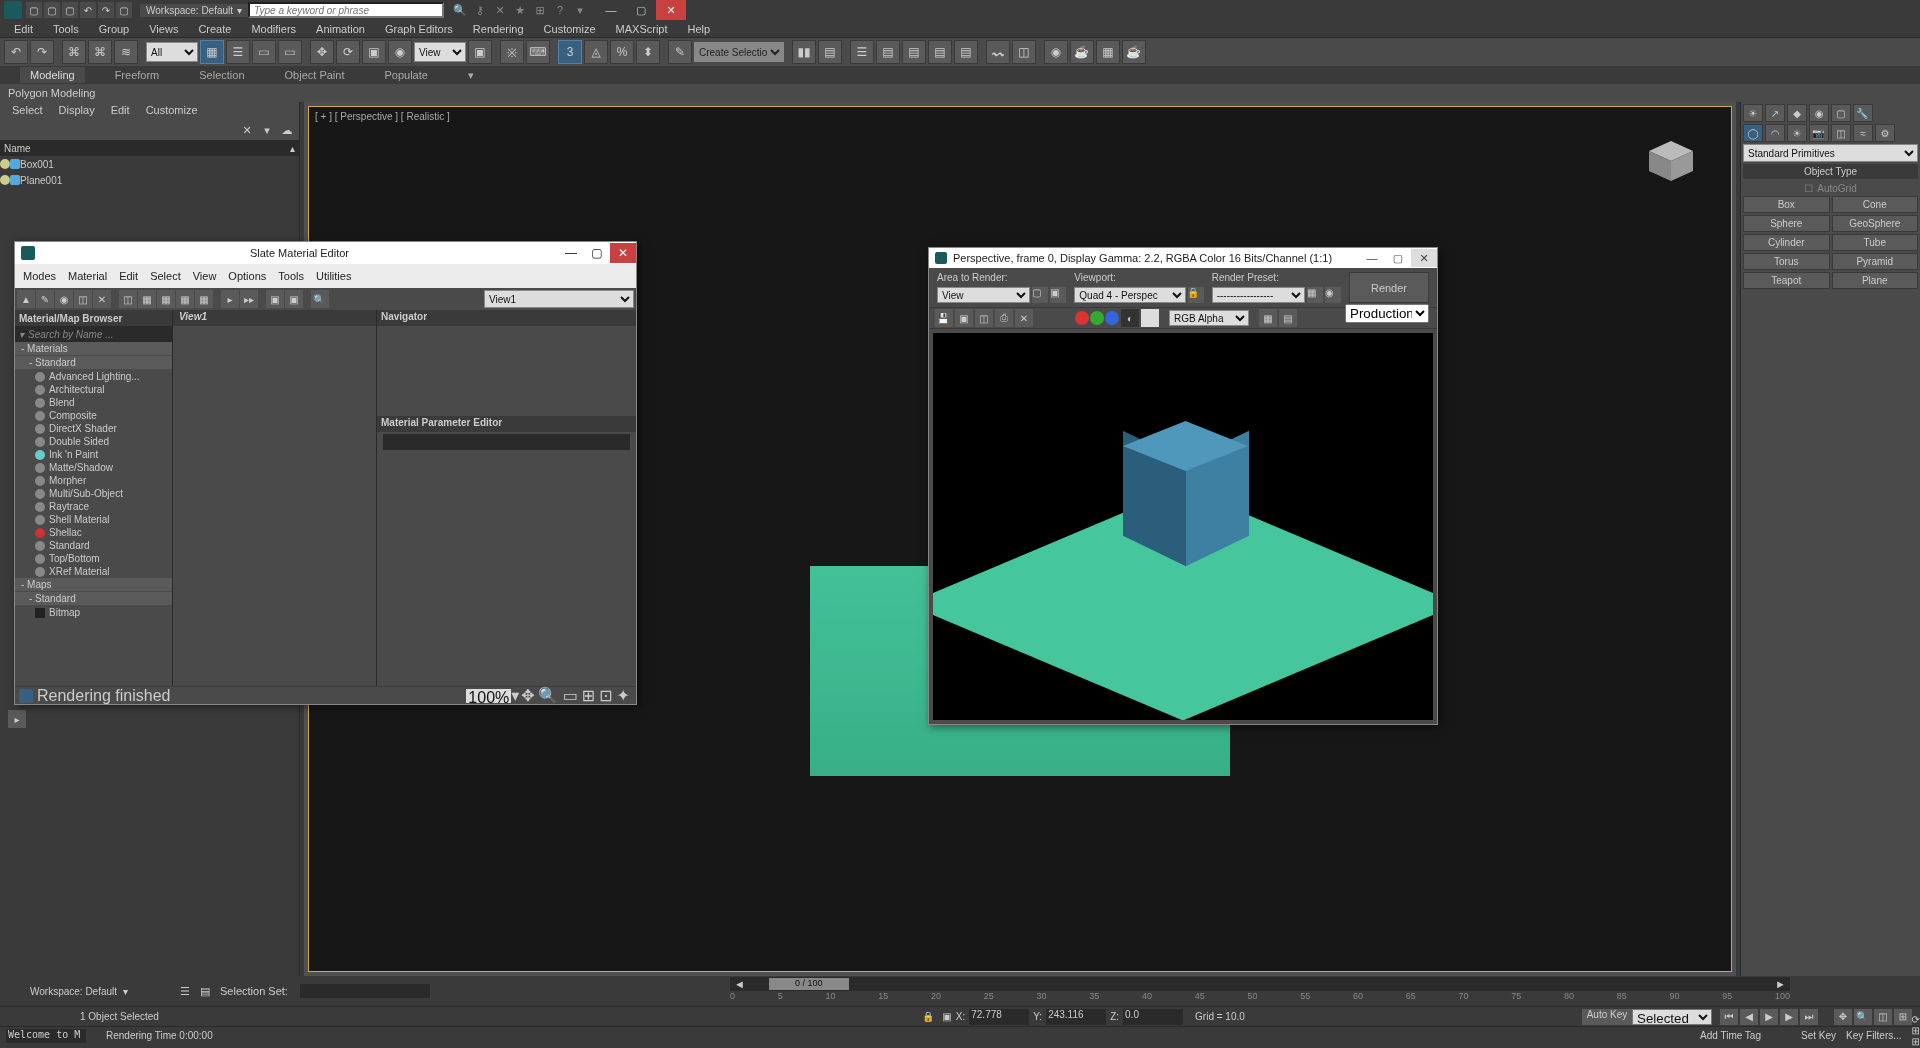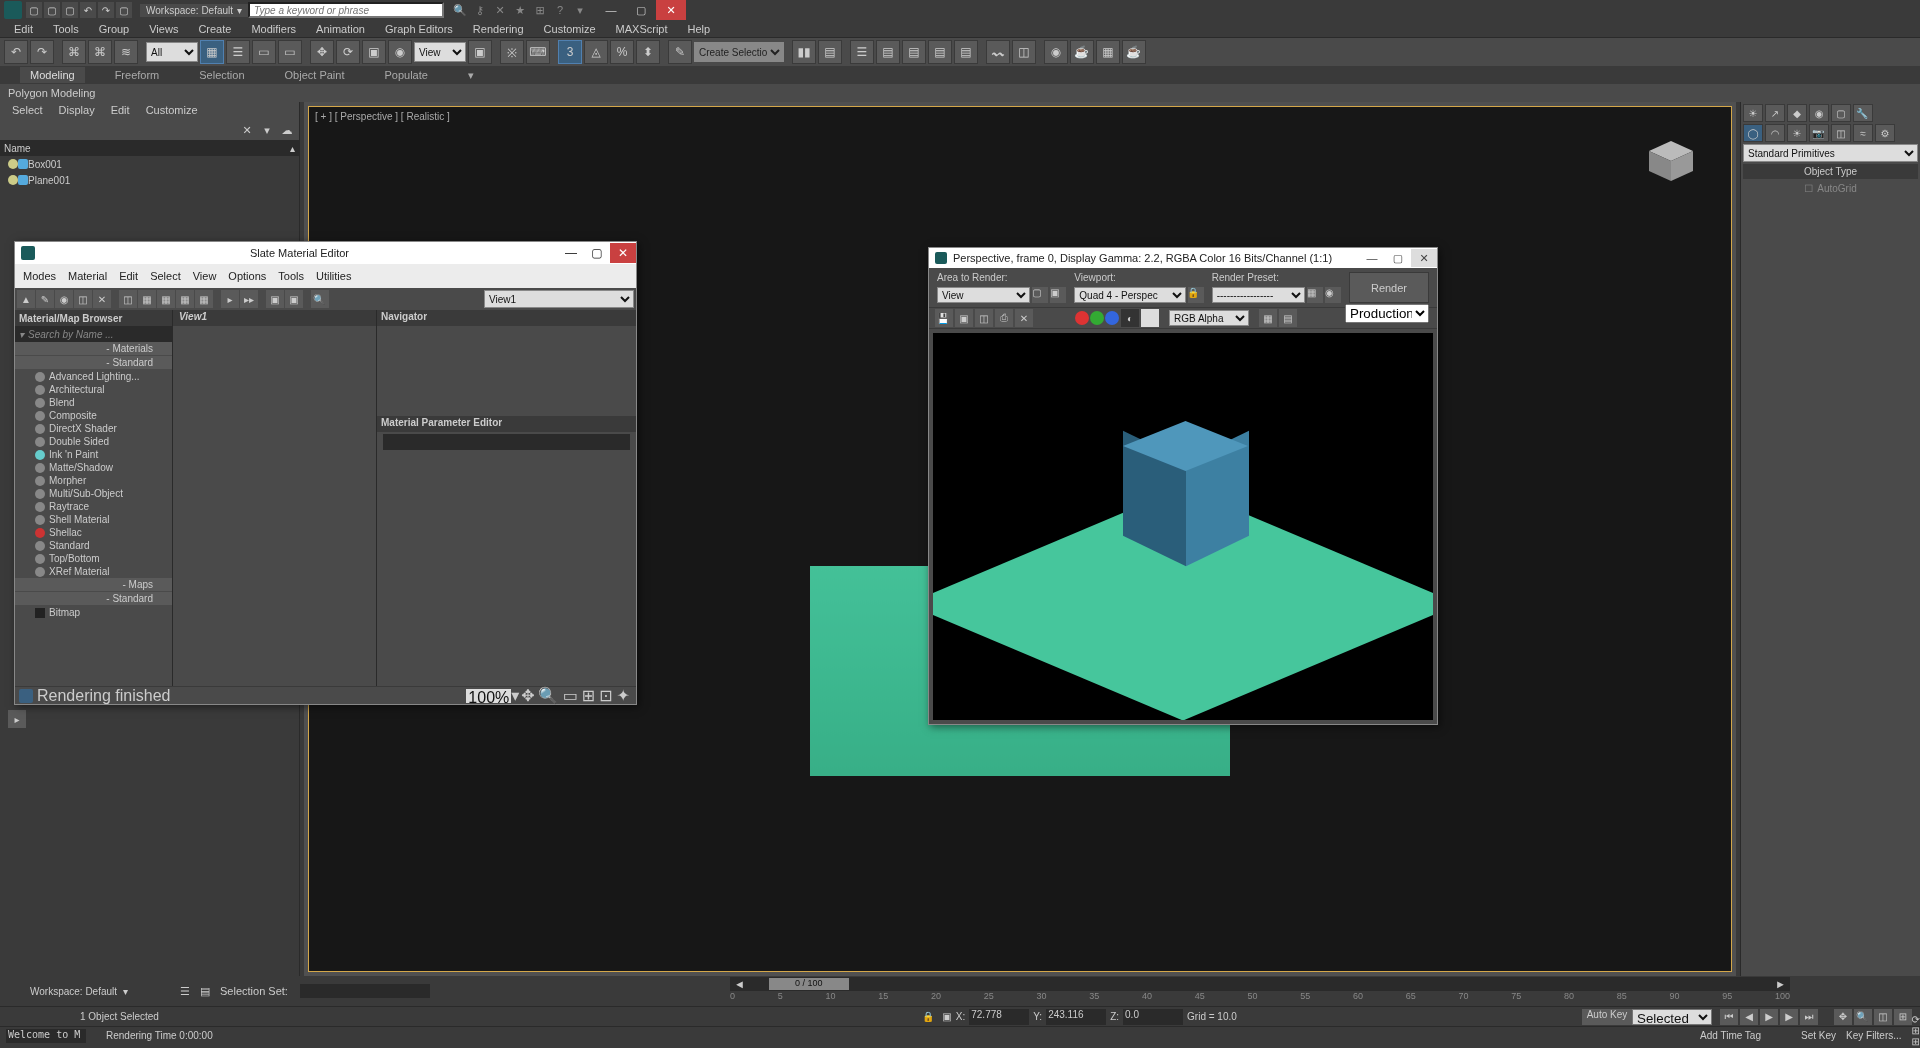--- a/index.html
+++ b/index.html
@@ -39,21 +39,21 @@
 
 .main { display: flex; height: 874px; }
 
 
 .scene-explorer { width: 300px; background: #4a4a4a; border-right: 1px solid #2a2a2a; display: flex; flex-direction: column; }
 .se-menu { height: 18px; display: flex; gap: 16px; padding: 2px 12px; font-size: 11px; }
 .se-tools { height: 20px; display: flex; justify-content: flex-end; gap: 4px; padding-right: 4px; align-items: center; }
 .se-tools .se-tb { width: 16px; height: 16px; font-size: 11px; display: flex; align-items: center; justify-content: center; }
 .se-header { height: 16px; background: #2a2a2a; display: flex; align-items: center; padding: 0 4px; font-size: 10px; }
 .se-list { flex: 1; background: #3a3a3a; }
-.se-item { height: 16px; display: flex; align-items: center; padding-left: 8px; font-size: 10px; }
+.se-item { height: 16px; display: flex; align-items: center; font-size: 10px; }
 .se-item .bulb { width: 10px; height: 10px; background: #cc8; border-radius: 50%; }
 .se-item .ico { width: 10px; height: 10px; background: #5ad; border-radius: 2px; }
 
 
 .viewport-wrap { flex: 1; background: #505050; position: relative; margin: 0 4px; }
 .viewport { position: absolute; inset: 4px; background: #171717; border: 1px solid #d4a74a; }
 .vp-label { position: absolute; top: 4px; left: 6px; font-size: 10px; color: #aaa; }
 .viewcube { position: absolute; top: 30px; right: 30px; width: 60px; height: 50px; }
 
 .scene3d { position: absolute; inset: 0; }
@@ -81,21 +81,21 @@
 .time-thumb { width: 80px; height: 12px; background: #888; margin-left: 20px; font-size: 9px; text-align: center; color: #111; }
 .time-ruler { position: absolute; top: 14px; left: 300px; right: 130px; height: 14px; display: flex; justify-content: space-between; font-size: 9px; color: #888; }
 
 
 .statusbar { height: 20px; background: #3a3a3a; display: flex; align-items: center; font-size: 10px; border-top: 1px solid #2a2a2a; }
 .statusbar .sb-left { width: 80px; padding-left: 30px; }
 .statusbar .sb-sel { width: 200px; }
 .statusbar .sb-mid { flex: 1; }
 .statusbar .sb-coords { display: flex; gap: 4px; align-items: center; }
 .statusbar .sb-coord { width: 60px; height: 16px; background: #2a2a2a; padding: 0 2px; }
-.statusbar .sb-grid { width: 80px; padding-left: 4px; }
+.statusbar .sb-grid { width: 80px; padding-left: 12px; }
 .statusbar .sb-autokey { width: 50px; height: 16px; background: #5a5a5a; text-align: center; }
 .statusbar .sb-sel-box { width: 80px; height: 16px; background: #ddd; color: #111; }
 .statusbar .sb-play { display: flex; gap: 2px; margin: 0 8px; }
 .statusbar .sb-play-btn { width: 18px; height: 16px; background: #5a5a5a; display: flex; align-items: center; justify-content: center; }
 .statusbar2 { height: 18px; background: #3a3a3a; display: flex; align-items: center; font-size: 10px; border-top: 1px solid #2a2a2a; }
 .statusbar2 .prompt { width: 80px; background: #2a2a2a; height: 14px; margin-left: 6px; padding: 0 2px; font-family: monospace; }
 
 
 .slate-window { position: absolute; left: 14px; top: 241px; width: 623px; height: 464px; background: #eee; border: 1px solid #888; box-shadow: 2px 2px 8px rgba(0,0,0,0.5); display: flex; flex-direction: column; }
 .slate-title { height: 22px; background: #fff; display: flex; align-items: center; padding-left: 6px; font-size: 11px; color: #222; }
@@ -104,21 +104,21 @@
 .slate-title .slate-close { background: #c94040; color: #fff; }
 .slate-menu { height: 24px; background: #ececec; display: flex; gap: 12px; padding: 0 8px; font-size: 11px; color: #222; align-items: center; }
 .slate-tb { height: 22px; background: #4a4a4a; display: flex; align-items: center; gap: 1px; padding: 0 2px; }
 .slate-tb .stbtn { width: 18px; height: 18px; background: #5a5a5a; display: flex; align-items: center; justify-content: center; font-size: 10px; }
 .slate-tb-select { flex: 0 0 150px; height: 18px; background: #ddd; color: #111; font-size: 10px; border: 1px solid #888; margin-left: auto; }
 .slate-body { flex: 1; display: flex; background: #4a4a4a; }
 .slate-browser { width: 158px; display: flex; flex-direction: column; border-right: 1px solid #2a2a2a; }
 .slate-browser-hdr { height: 16px; background: #3a3a3a; font-size: 10px; padding: 1px 4px; font-weight: bold; display: flex; align-items: center; }
 .slate-search { height: 16px; background: #2a2a2a; display: flex; align-items: center; padding: 0 4px; font-size: 10px; color: #888; font-style: italic; }
 .slate-tree { flex: 1; overflow-y: auto; background: #4a4a4a; }
-.slate-node { font-size: 10px; padding: 1px 19px; background: #5a5a5a; margin-bottom: 1px; text-align: right; }
+.slate-node { font-size: 10px; padding: 1px 6px; background: #5a5a5a; margin-bottom: 1px; }
 .slate-leaf { font-size: 10px; padding: 1px 6px 1px 20px; display: flex; align-items: center; gap: 4px; }
 .slate-leaf .swatch { width: 10px; height: 10px; background: #888; border-radius: 50%; }
 .slate-view { flex: 1; display: flex; flex-direction: column; }
 .slate-canvas-hdr { height: 16px; background: #3a3a3a; font-size: 10px; padding: 1px 6px; font-style: italic; font-weight: bold; }
 .slate-canvas { flex: 1; background: #4a4a4a; }
 .slate-right { width: 260px; display: flex; flex-direction: column; border-left: 1px solid #2a2a2a; }
 .slate-nav { height: 90px; background: #4a4a4a; }
 .slate-param-hdr { height: 16px; background: #3a3a3a; font-size: 10px; padding: 1px 4px; font-weight: bold; }
 .slate-param-name { height: 16px; background: #2a2a2a; margin: 2px 6px; }
 .slate-param-body { flex: 1; }
@@ -326,20 +326,32 @@
       <div class="cp-icon">📷</div>
       <div class="cp-icon">◫</div>
       <div class="cp-icon">≈</div>
       <div class="cp-icon">⚙</div>
     </div>
     <select class="cp-select"><option>Standard Primitives</option></select>
     <div class="cp-section-title">Object Type</div>
     <div class="cp-check">
       <span>☐</span>
       <span>AutoGrid</span>
+    </div>
+    <div class="cp-btn-grid">
+      <div class="cp-btn">Box</div>
+      <div class="cp-btn">Cone</div>
+      <div class="cp-btn">Sphere</div>
+      <div class="cp-btn">GeoSphere</div>
+      <div class="cp-btn">Cylinder</div>
+      <div class="cp-btn">Tube</div>
+      <div class="cp-btn">Torus</div>
+      <div class="cp-btn">Pyramid</div>
+      <div class="cp-btn">Teapot</div>
+      <div class="cp-btn">Plane</div>
     </div>
   </div>
 </div>
 
 <div class="leftbar-btn">▸</div>
 
 <div class="timeline-area">
   <div class="timeline-ws">
     <span>Workspace: Default</span>
     <span>▾</span>

